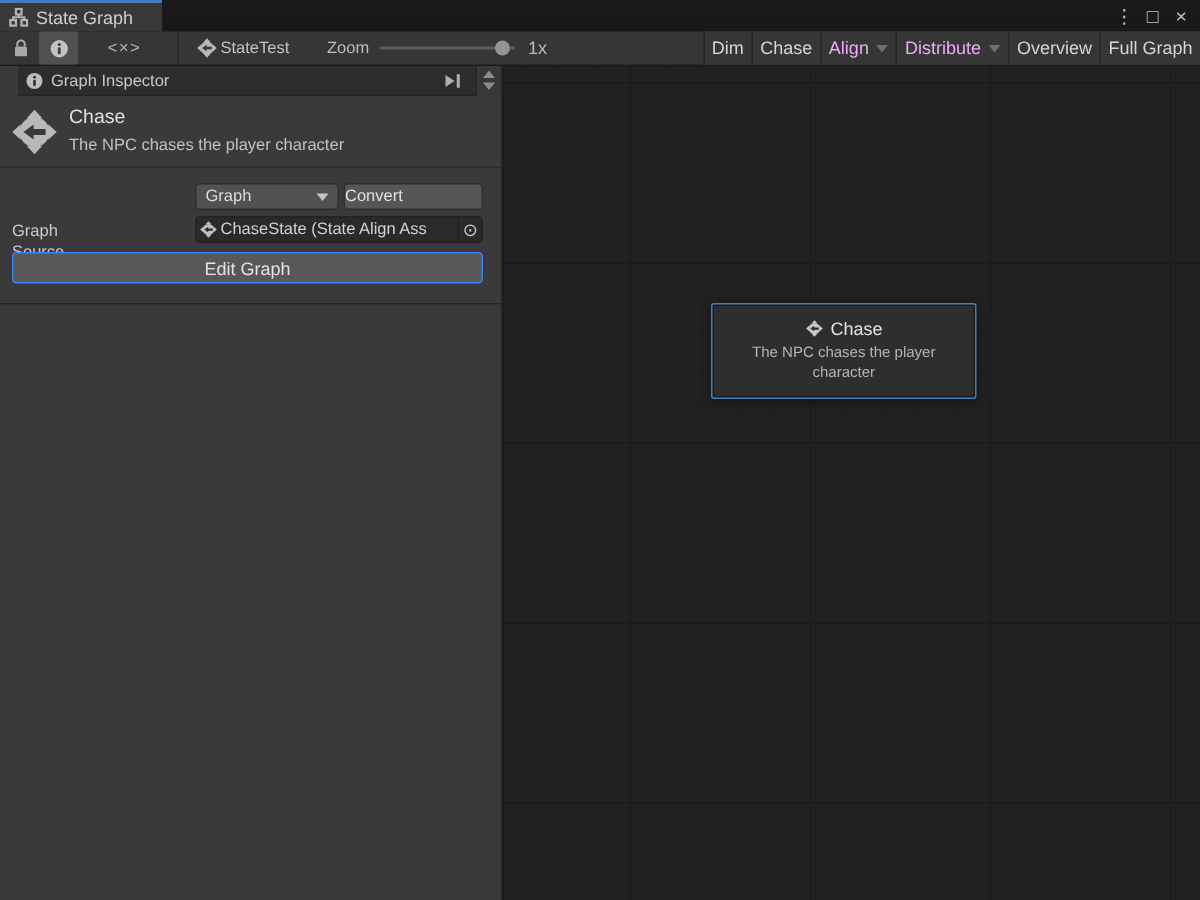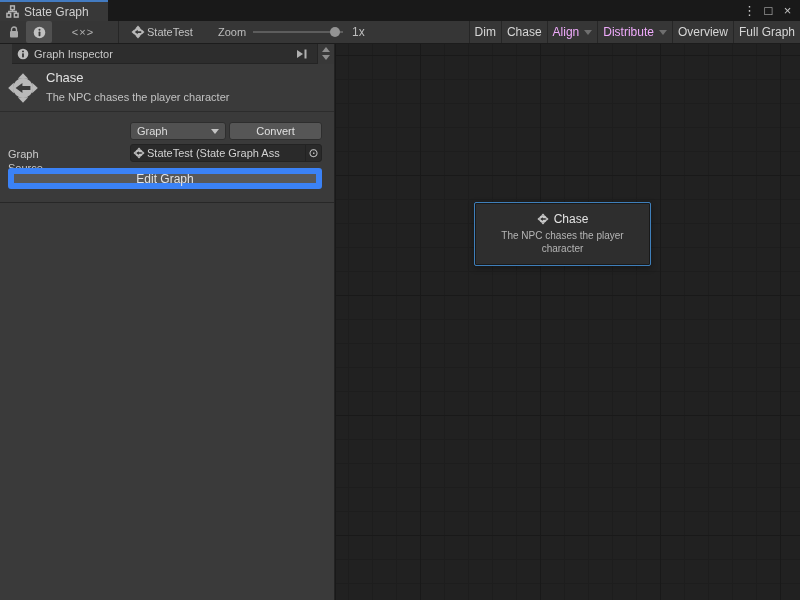--- a/index.html
+++ b/index.html
@@ -84,36 +84,36 @@
   .field-label { position:absolute; left:8px; font-size:11px; color:#cacaca; }
   .dropdown {
     position:absolute; left:130px; width:96px; height:18px;
     background:#515151; border:1px solid #2e2e2e; border-radius:3px;
     display:flex; align-items:center; padding:0 6px; font-size:11px; color:#dcdcdc; cursor:default;
   }
   .dropdown .dd-caret { margin-left:auto; width:0; height:0; border-left:4px solid transparent; border-right:4px solid transparent; border-top:5px solid #c3c3c3; }
   .convert-btn {
     position:absolute; left:229px; width:93px; height:18px;
     background:#565656; border:1px solid #2e2e2e; border-radius:3px;
-    display:flex; align-items:center; justify-content:center; font-size:11px; color:#e0e0e0; cursor:default;
+    display:flex; align-items:center; font-size:11px; color:#e0e0e0; cursor:default;
   }
   .object-field {
     position:absolute; left:130px; width:192px; height:18px;
     background:#2a2a2a; border:1px solid #232323; border-radius:3px;
     display:flex; align-items:center; padding-left:2px; font-size:11px; color:#d2d2d2;
     overflow:hidden; cursor:default;
   }
   .object-field .of-text { white-space:nowrap; overflow:hidden; flex:1; margin-left:2px; }
   .object-field .of-picker {
     flex:0 0 16px; height:18px; display:flex; align-items:center; justify-content:center;
     color:#c9c9c9; font-size:12px; border-left:1px solid #222;
   }
   .edit-graph-btn {
     position:absolute; left:8px; top:124px; width:314px; height:21px;
-    background:#585858; border:6px solid #3b82f6; border-radius:3px;
+    background:#585858; border:1px solid #3b82f6; border-radius:3px;
     display:flex; align-items:center; justify-content:center;
     font-size:12px; color:#e3e3e3; cursor:default;
   }
   .panel-divider { position:absolute; left:0; top:158px; right:0; height:1px; background:#272727; }
 
   
   .canvas {
     position:absolute; left:336px; top:44px; right:0; bottom:0;
     background-color:#212121;
     background-image:
@@ -290,21 +290,21 @@
           <g fill="#c0c0c0">
             <circle cx="8" cy="8" r="5"></circle>
             <path d="M8 0.6 L10.6 3.4 L5.4 3.4 Z"></path>
             <path d="M8 15.4 L10.6 12.6 L5.4 12.6 Z"></path>
             <path d="M0.6 8 L3.4 5.4 L3.4 10.6 Z"></path>
             <path d="M15.4 8 L12.6 5.4 L12.6 10.6 Z"></path>
           </g>
           <path d="M4.3 8 L7.7 5.5 L7.7 7 L11.7 7 L11.7 9 L7.7 9 L7.7 10.5 Z" fill="#2a2a2a"></path>
         </svg>
       </span>
-      <span class="of-text">StateTest (State Graph Ass</span>
+      <span class="of-text">ChaseState (State Align Ass</span>
       <span class="of-picker">⊙</span>
     </div>
 
     <div class="edit-graph-btn">
       <span>Edit Graph</span>
     </div>
 
     <div class="panel-divider"></div>
   </div>
 

